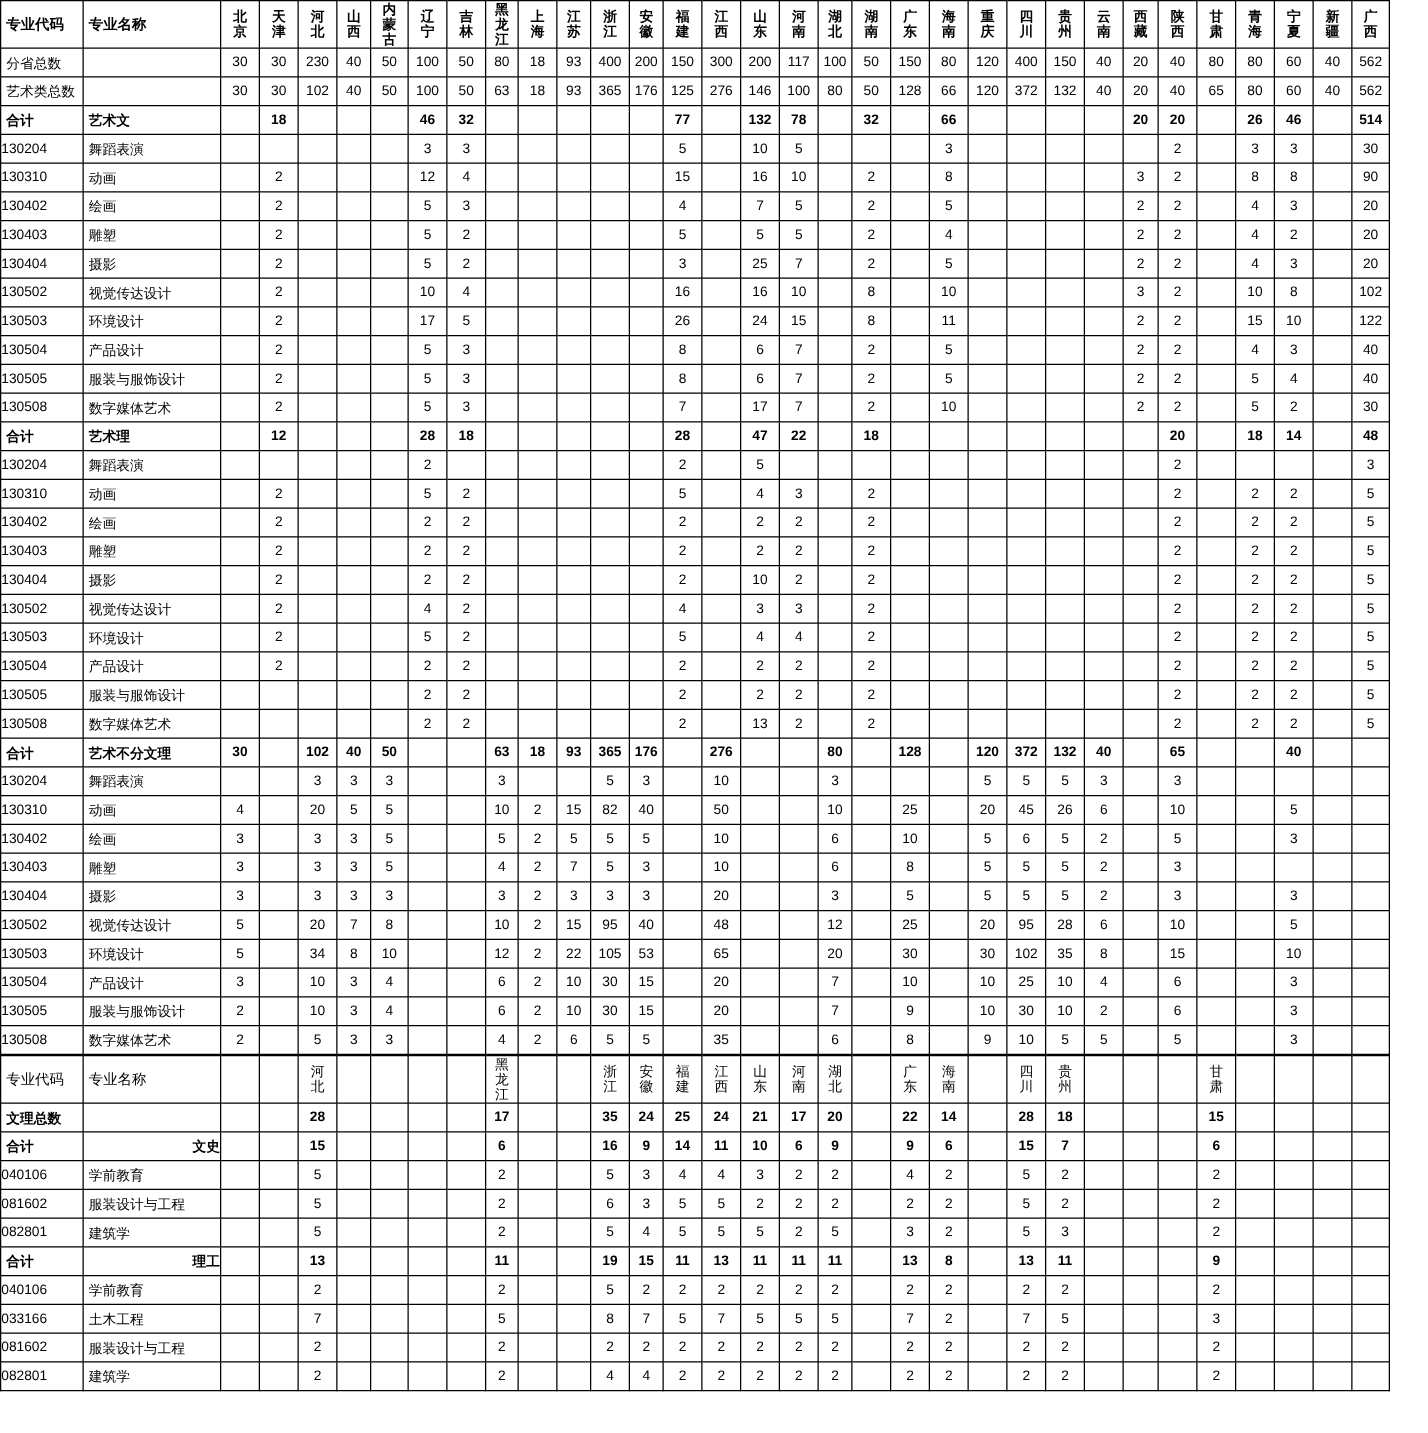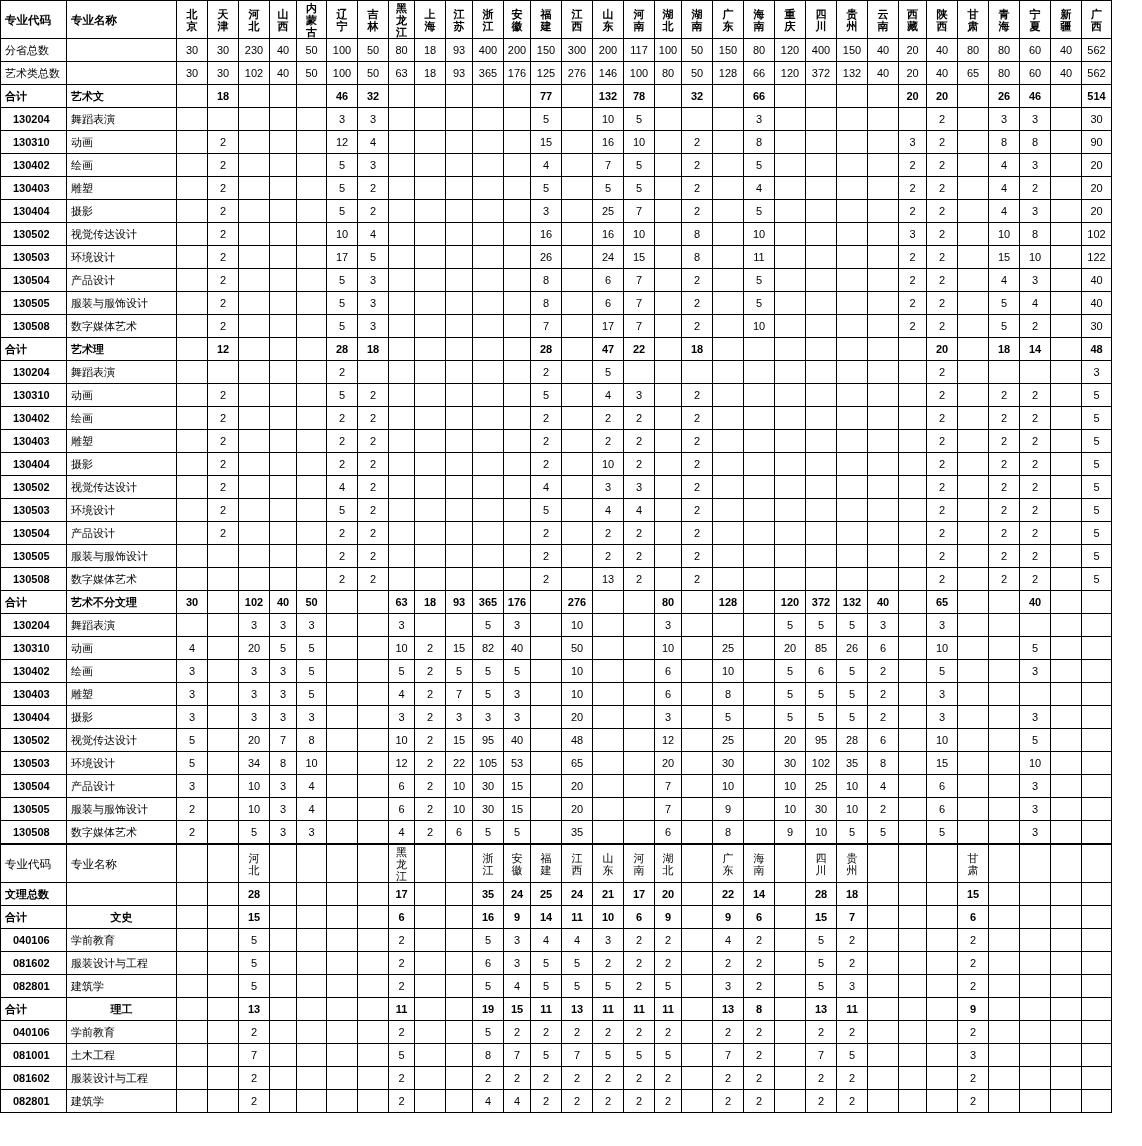--- a/index.html
+++ b/index.html
@@ -1,24 +1,24 @@
 <!DOCTYPE html>
 <html><head>
 <meta charset="utf-8">
 <style>
   html,body{margin:0;padding:0;background:#fff;}
   body{font-family:"Liberation Sans","DejaVu Sans",sans-serif;color:#000;}
   #sheet{width:1142px;height:1146px;position:relative;overflow:hidden;}
   table{border-collapse:collapse;table-layout:fixed;}
   td,th{border:1px solid #000;font-size:11px;text-align:center;vertical-align:middle;padding:0;height:22px;overflow:hidden;white-space:nowrap;}
   .lbl{text-align:left;padding-left:4px;}
-  .code{text-align:left;padding-left:12px;font-weight:bold;}
+  .code{text-align:left;}
   .hdr{font-size:11.5px;line-height:12px;}
   .b{font-weight:bold;}
-  .ctr{text-align:center;}
+  .ctr{text-align:right;}
   .wrapname{white-space:normal;line-height:12px;font-size:11px;}
 </style>
 </head>
 <body>
 
 <div id="sheet">
   <table id="t1">
     <colgroup>
       <col style="width:66px">
         <col style="width:110px">
@@ -1081,21 +1081,21 @@
           <td>40</td>
           <td></td>
           <td>50</td>
           <td></td>
           <td></td>
           <td>10</td>
           <td></td>
           <td>25</td>
           <td></td>
           <td>20</td>
-          <td>85</td>
+          <td>45</td>
           <td>26</td>
           <td>6</td>
           <td></td>
           <td>10</td>
           <td></td>
           <td></td>
           <td>5</td>
           <td></td>
           <td></td>
         </tr>
@@ -1721,21 +1721,21 @@
           <td></td>
           <td></td>
           <td></td>
           <td>2</td>
           <td></td>
           <td></td>
           <td></td>
           <td></td>
         </tr>
         <tr>
-          <td class="code">081001</td>
+          <td class="code">033166</td>
           <td class="lbl">土木工程</td>
           <td></td>
           <td></td>
           <td>7</td>
           <td></td>
           <td></td>
           <td></td>
           <td></td>
           <td>5</td>
           <td></td>

